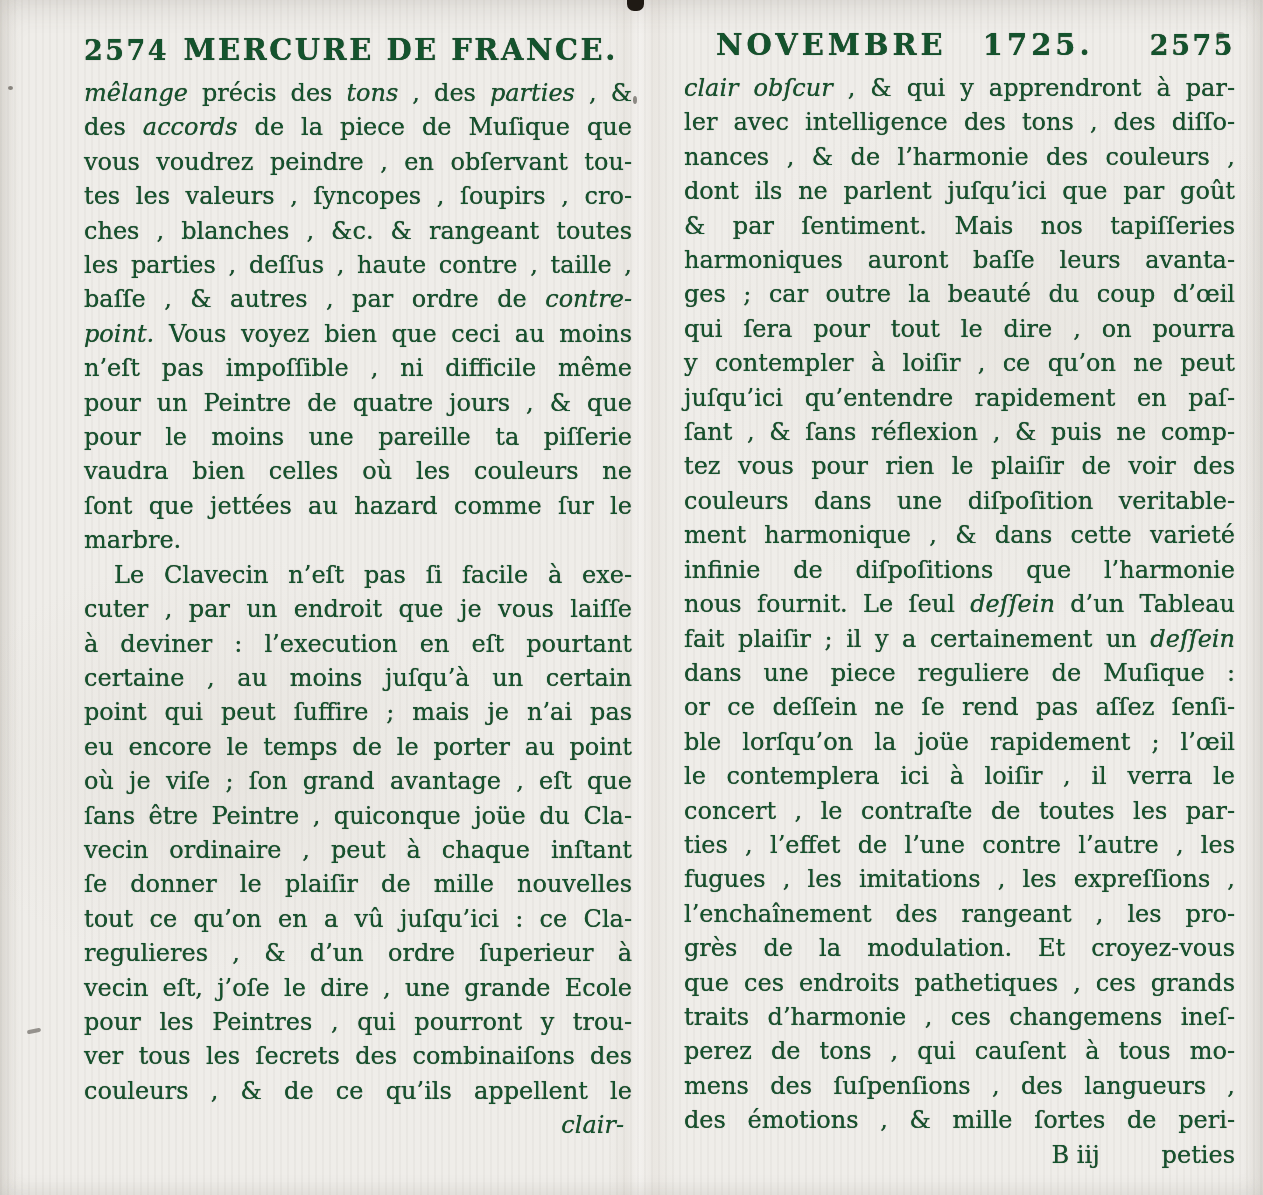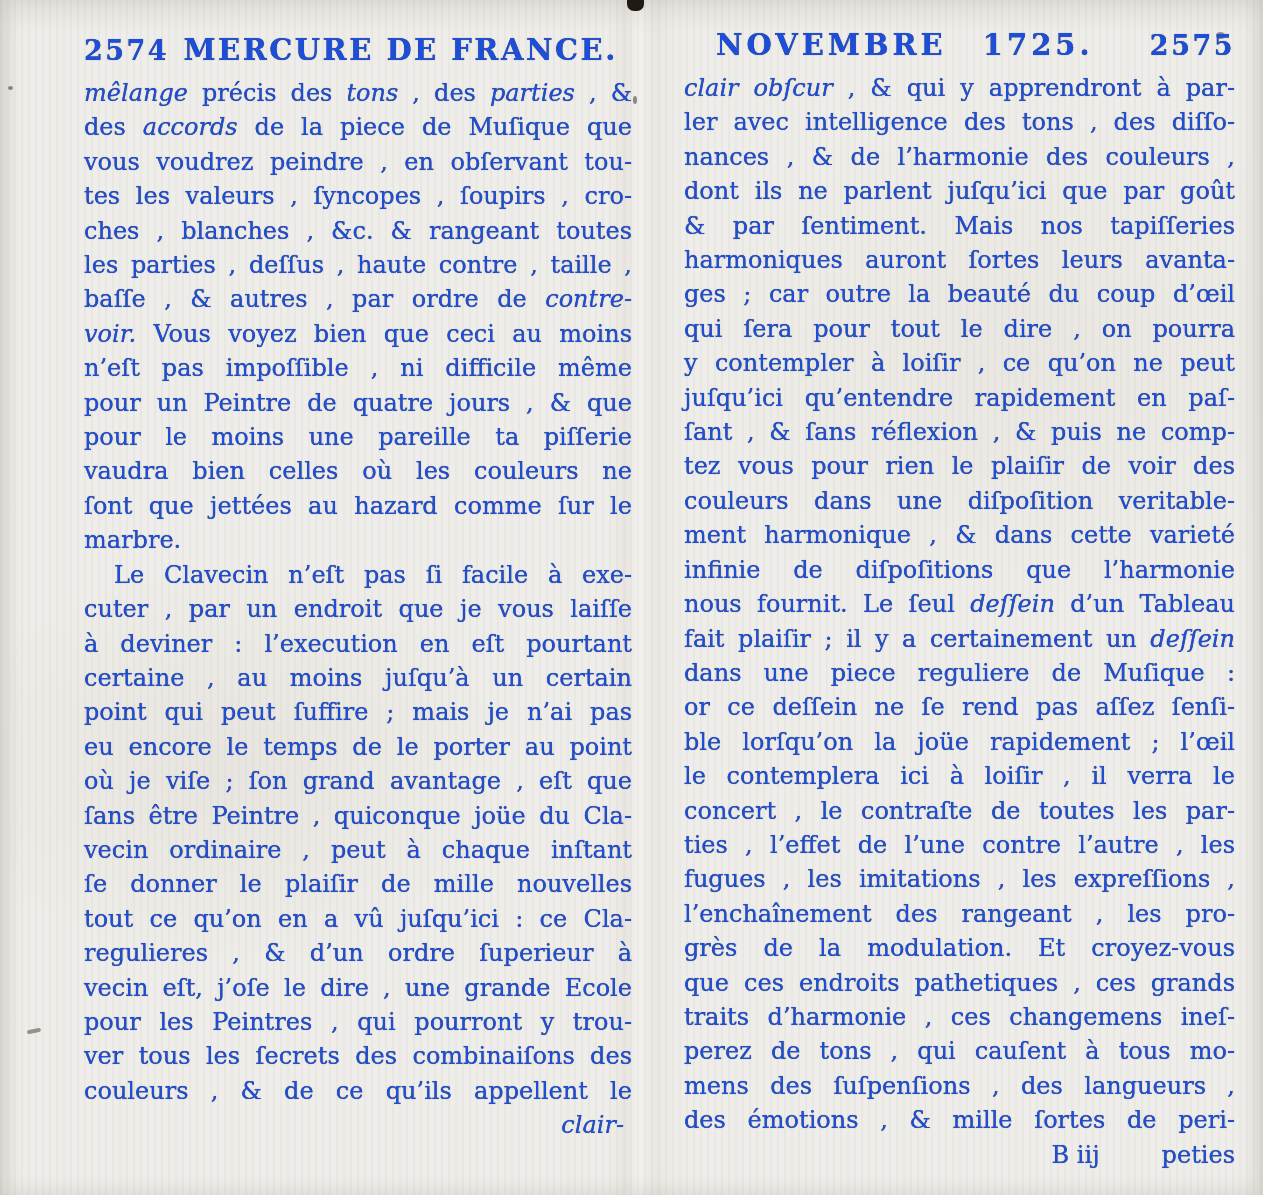--- a/index.html
+++ b/index.html
@@ -11,21 +11,21 @@
   .paper{
     position:absolute;inset:0;
     background:
       radial-gradient(ellipse 420px 300px at 18% 64%, rgba(210,205,196,.25), rgba(0,0,0,0) 70%),
       radial-gradient(ellipse 500px 380px at 82% 30%, rgba(214,209,200,.22), rgba(0,0,0,0) 70%),
       repeating-linear-gradient(90deg, rgba(120,115,105,.05) 0 2px, rgba(0,0,0,0) 2px 7px),
       linear-gradient(90deg,#e7e4df 0,#efede9 1.5%,#efede9 48.2%,#e9e6e1 49.6%,#f3f1ee 50.6%,#eae7e2 51.8%,#efede9 53.5%,#efede9 98.5%,#e8e5e0 100%),
       #efede9;
     box-shadow: inset 0 10px 26px rgba(90,85,75,.12), inset 0 -6px 18px rgba(90,85,75,.08);
   }
-  .col{position:absolute;color:#1d4ed8;}
+  .col{position:absolute;color:#14532d;}
   .col-left{left:84px;top:33px;width:548px;}
   .col-right{left:684px;top:28px;width:551px;}
   .hdr{display:flex;align-items:baseline;font-size:29px;font-weight:bold;
        letter-spacing:2.5px;margin-bottom:9px;
        text-shadow:0 0 .7px rgba(25,20,15,.85);}
   .hdr .pagenum{font-size:27px;font-weight:bold;}
   .hdr-left .hdr-title{flex:1;text-align:center;}
   .hdr-right{justify-content:space-between;text-align:right;}
   .hdr-right .hdr-title{padding-left:32px;letter-spacing:4px;word-spacing:22px;}
   .col-lines{font-size:24px;line-height:34.4px;
@@ -62,21 +62,21 @@
     <span class="hdr-title">MERCURE DE FRANCE.</span>
   </div>
   <div class="col-lines">
       <div class="ln"><i>mêlange</i> précis des <i>tons</i> , des <i>parties</i> , &amp;</div>
       <div class="ln">des <i>accords</i> de la piece de Muſique que</div>
       <div class="ln">vous voudrez peindre , en obſervant tou-</div>
       <div class="ln">tes les valeurs , ſyncopes , ſoupirs , cro-</div>
       <div class="ln">ches , blanches , &amp;c. &amp; rangeant toutes</div>
       <div class="ln">les parties , deſſus , haute contre , taille ,</div>
       <div class="ln">baſſe , &amp; autres , par ordre de <i>contre-</i></div>
-      <div class="ln"><i>voir.</i> Vous voyez bien que ceci au moins</div>
+      <div class="ln"><i>point.</i> Vous voyez bien que ceci au moins</div>
       <div class="ln">n’eſt pas impoſſible , ni difficile même</div>
       <div class="ln">pour un Peintre de quatre jours , &amp; que</div>
       <div class="ln">pour le moins une pareille ta piſſerie</div>
       <div class="ln">vaudra bien celles où les couleurs ne</div>
       <div class="ln">ſont que jettées au hazard comme ſur le</div>
       <div class="ln noj">marbre.</div>
       <div class="ln ind">Le Clavecin n’eſt pas ſi facile à exe-</div>
       <div class="ln">cuter , par un endroit que je vous laiſſe</div>
       <div class="ln">à deviner : l’execution en eſt pourtant</div>
       <div class="ln">certaine , au moins juſqu’à un certain</div>
@@ -100,21 +100,21 @@
   <div class="hdr hdr-right">
     <span class="hdr-title">NOVEMBRE 1725.</span>
     <span class="pagenum">2575</span>
   </div>
   <div class="col-lines">
       <div class="ln"><i>clair obſcur</i> , &amp; qui y apprendront à par-</div>
       <div class="ln">ler avec intelligence des tons , des diſſo-</div>
       <div class="ln">nances , &amp; de l’harmonie des couleurs ,</div>
       <div class="ln">dont ils ne parlent juſqu’ici que par goût</div>
       <div class="ln">&amp; par ſentiment. Mais nos tapiſſeries</div>
-      <div class="ln">harmoniques auront ſortes leurs avanta-</div>
+      <div class="ln">harmoniques auront baſſe leurs avanta-</div>
       <div class="ln">ges ; car outre la beauté du coup d’œil</div>
       <div class="ln">qui ſera pour tout le dire , on pourra</div>
       <div class="ln">y contempler à loiſir , ce qu’on ne peut</div>
       <div class="ln">juſqu’ici qu’entendre rapidement en paſ-</div>
       <div class="ln">ſant , &amp; ſans réflexion , &amp; puis ne comp-</div>
       <div class="ln">tez vous pour rien le plaiſir de voir des</div>
       <div class="ln">couleurs dans une diſpoſition veritable-</div>
       <div class="ln">ment harmonique , &amp; dans cette varieté</div>
       <div class="ln">infinie de diſpoſitions que l’harmonie</div>
       <div class="ln">nous fournit. Le ſeul <i>deſſein</i> d’un Tableau</div>

